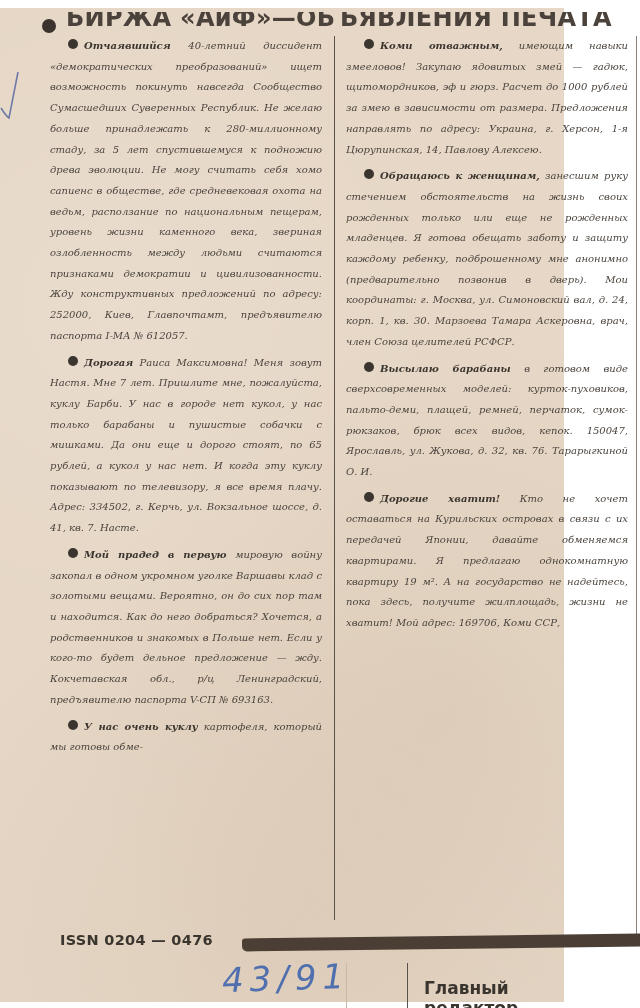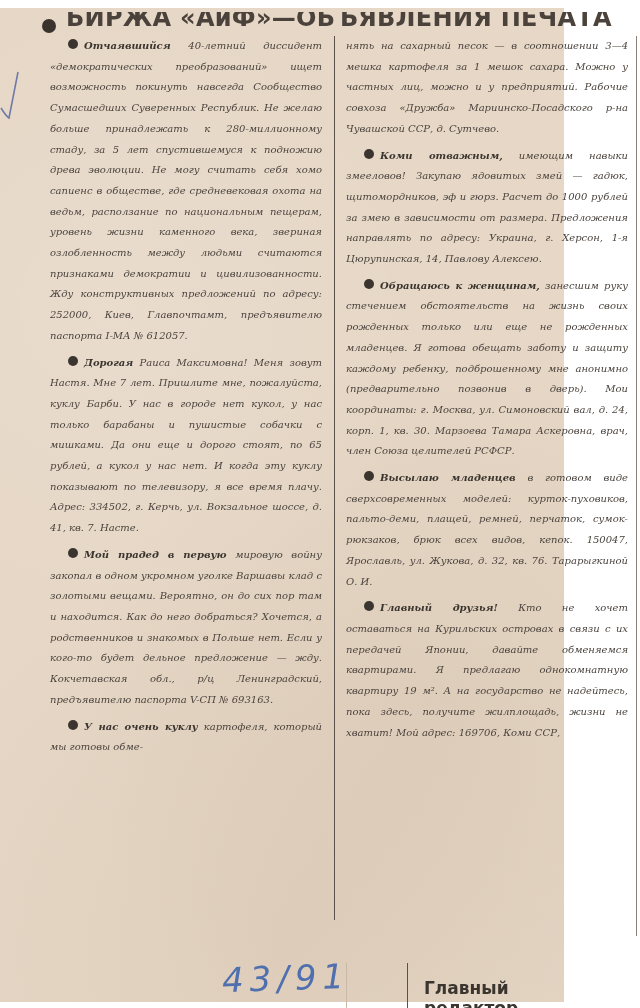--- a/index.html
+++ b/index.html
@@ -89,36 +89,37 @@
     </div>
     <div class="ad">
       <p><span class="dot"></span><span class="lead">Мой прадед в первую</span><span> мировую войну закопал в одном укромном уголке Варшавы клад с золотыми вещами. Вероятно, он до сих пор там и находится. Как до него добраться? Хочется, а родственников и знакомых в Польше нет. Если у кого-то будет дельное предложение — жду. Кокчетавская обл., р/ц Ленинградский, предъявителю паспорта V-СП № 693163.</span></p>
     </div>
     <div class="ad">
       <p><span class="dot"></span><span class="lead">У нас очень куклу</span><span> картофеля, который мы готовы обме-</span></p>
     </div>
   </div>
 
   <div class="col right">
-    <div class="ad" style="text-indent:0">
-      <p>нять на сахарный песок — в соотношении 3—4 мешка картофеля за 1 мешок сахара. Можно у частных лиц, можно и у предприятий. Рабочие совхоза «Дружба» Мариинско-Посадского р-на Чувашской ССР, д. Сутчево.</p>
-    </div>
     <div class="ad">
       <p><span class="dot"></span><span class="lead">Коми отважным,</span><span> имеющим навыки змееловов! Закупаю ядовитых змей — гадюк, щитомордников, эф и гюрз. Расчет до 1000 рублей за змею в зависимости от размера. Предложения направлять по адресу: Украина, г. Херсон, 1-я Цюрупинская, 14, Павлову Алексею.</span></p>
     </div>
     <div class="ad">
       <p><span class="dot"></span><span class="lead">Обращаюсь к женщинам,</span><span> занесшим руку стечением обстоятельств на жизнь своих рожденных только или еще не рожденных младенцев. Я готова обещать заботу и защиту каждому ребенку, подброшенному мне анонимно (предварительно позвонив в дверь). Мои координаты: г. Москва, ул. Симоновский вал, д. 24, корп. 1, кв. 30. Марзоева Тамара Аскеровна, врач, член Союза целителей РСФСР.</span></p>
     </div>
     <div class="ad">
-      <p><span class="dot"></span><span class="lead">Высылаю младенцев</span><span> в готовом виде сверхсовременных моделей: курток-пуховиков, пальто-деми, плащей, ремней, перчаток, сумок-рюкзаков, брюк всех видов, кепок. 150047, Ярославль, ул. Жукова, д. 32, кв. 76. Тарарыгкиной О. И.</span></p>
+      <p><span class="dot"></span><span class="lead">Высылаю барабаны</span><span> в готовом виде сверхсовременных моделей: курток-пуховиков, пальто-деми, плащей, ремней, перчаток, сумок-рюкзаков, брюк всех видов, кепок. 150047, Ярославль, ул. Жукова, д. 32, кв. 76. Тарарыгкиной О. И.</span></p>
     </div>
     <div class="ad">
-      <p><span class="dot"></span><span class="lead">Главный друзья!</span><span> Кто не хочет оставаться на Курильских островах в связи с их передачей Японии, давайте обменяемся квартирами. Я предлагаю однокомнатную квартиру 19 м². А на государство не надейтесь, пока здесь, получите жилплощадь, жизни не хватит! Мой адрес: 169706, Коми ССР,</span></p>
+      <p><span class="dot"></span><span class="lead">Дорогие хватит!</span><span> Кто не хочет оставаться на Курильских островах в связи с их передачей Японии, давайте обменяемся квартирами. Я предлагаю однокомнатную квартиру 19 м². А на государство не надейтесь, пока здесь, получите жилплощадь, жизни не хватит! Мой адрес: 169706, Коми ССР,</span></p>
     </div>
   </div>
 
+  <div class="issn-row">
+    <span class="issn">ISSN 0204 — 0476</span>
+    <div class="issn-bar"></div>
+  </div>
 
   <div class="bottom-faint"></div>
   <div class="bottom-divider"></div>
   <div class="handwritten">43/91</div>
   <div class="editor">Главный редактор</div>
 
 </div>
 
 </body></html>

